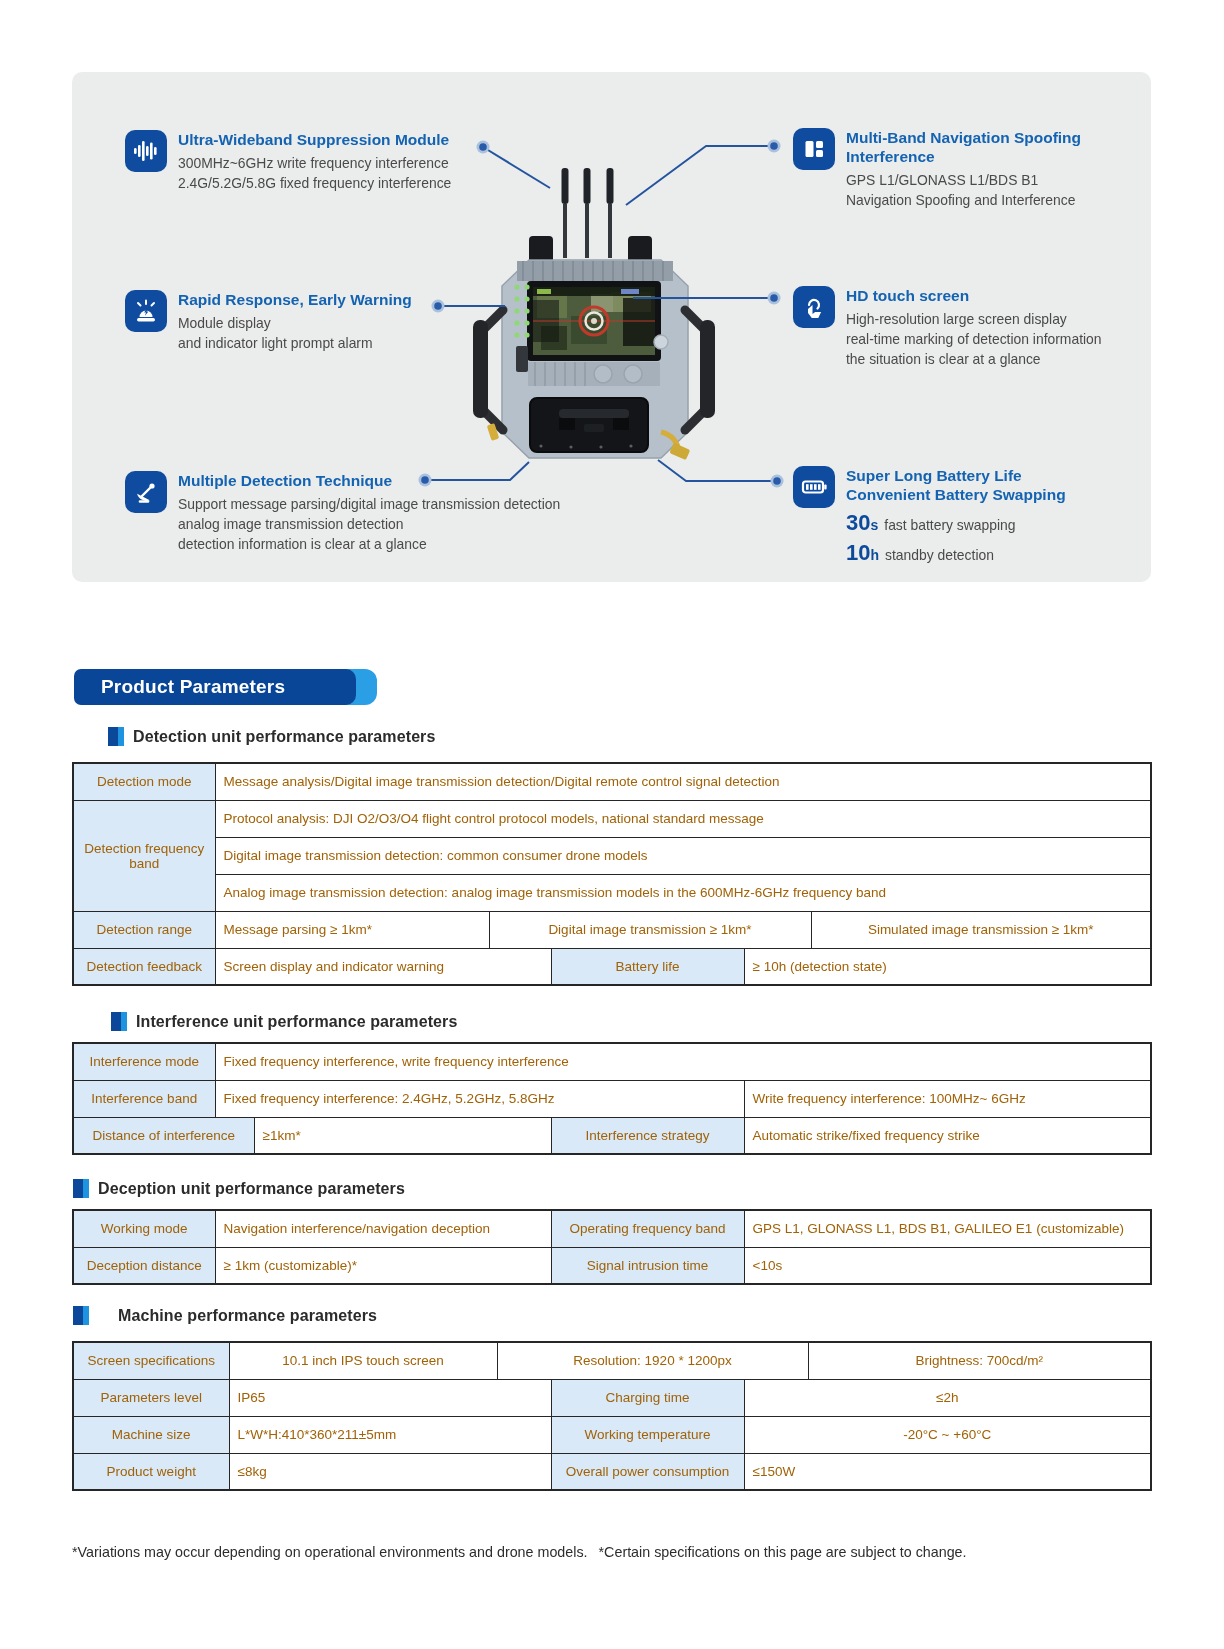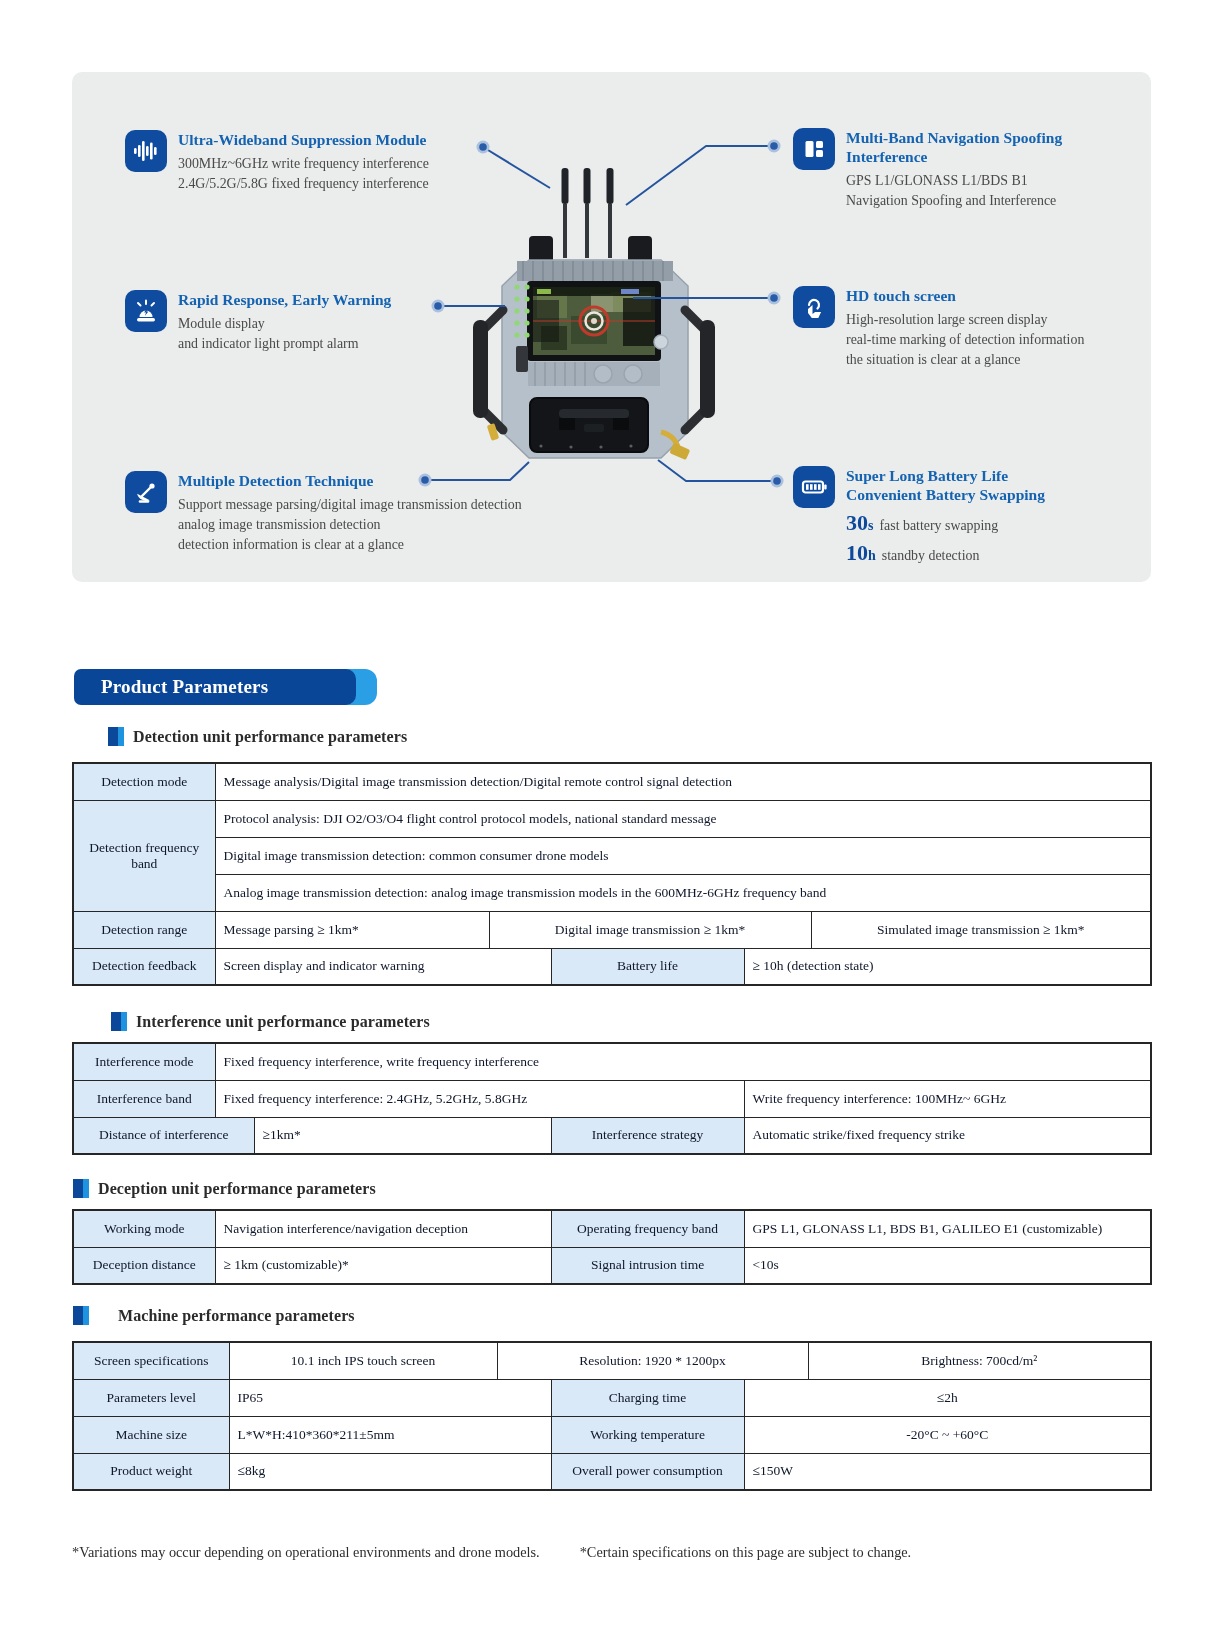--- a/index.html
+++ b/index.html
@@ -1,17 +1,17 @@
 <!DOCTYPE html>
 <html><head>
 <meta charset="utf-8">
 <style>
   html,body { margin:0; padding:0; background:#fff; }
   .page { position:relative; width:1156px; height:1649px; background:#ffffff;
-          font-family:Liberation Serif, serif; overflow:hidden; }
+          font-family:Liberation Sans, sans-serif; overflow:hidden; }
 
   
   .hero { position:absolute; left:72px; top:72px; width:1079px; height:510px;
           background:#ebecec; border-radius:10px; }
   .feature { position:absolute; display:flex; gap:11px; }
   .f-icon { width:42px; height:42px; border-radius:10px; background:#0f4c9f;
             flex:none; display:flex; align-items:center; justify-content:center; }
   .f-title { font-size:15.5px; font-weight:700; color:#1463b2; line-height:19px; white-space:nowrap; }
   .f-title.last { margin-bottom:5px; }
   .f-body > div { font-size:13.9px; color:#4a4a4a; line-height:19.8px; white-space:nowrap; }
@@ -33,31 +33,31 @@
 
   
   .sec-head { position:absolute; left:73px; display:flex; align-items:center; gap:9px; }
   .sec-sq { width:16px; height:19px; flex:none;
             background:linear-gradient(90deg,#0c4899 0%,#0c4899 62%,#1e93e0 62%,#1e93e0 100%); }
   .sec-title { font-size:16px; font-weight:600; color:#2b2b2b; letter-spacing:.1px; }
 
   
   table.spec { position:absolute; left:72px; width:1078px; border-collapse:collapse;
                table-layout:fixed; background:#fff; border:2px solid #262626; }
-  table.spec td { border:1.5px solid #262626; height:37px; font-size:13.5px; color:#0f172a;
+  table.spec td { border:1.5px solid #262626; height:37px; font-size:13.5px; color:#a16207;
                   padding:2px 8px; box-sizing:border-box; }
   td.lbl { background:#d9e9f7; text-align:center; color:#2e2e2e; font-size:13.8px; padding:2px 6px; }
   td.val { text-align:left; padding-left:30px; }
   td.c   { text-align:center; padding-left:8px; }
   td.pl  { padding-left:28px; }
   td.pxl { padding-left:60px; }
   td.p4  { padding-left:48px; }
   td.pxl2{ padding-left:44px; }
 
-  .footnotes { position:absolute; left:72px; top:1544px; display:flex; gap:40px;
+  .footnotes { position:absolute; left:72px; top:1544px; display:flex; gap:11px;
                font-size:14.3px; color:#2d2d2d; }
 </style>
 </head>
 <body>
 
 <div class="page">
 
   <div class="hero">
 
     <svg class="device" width="246" height="300" viewBox="0 0 246 300">

